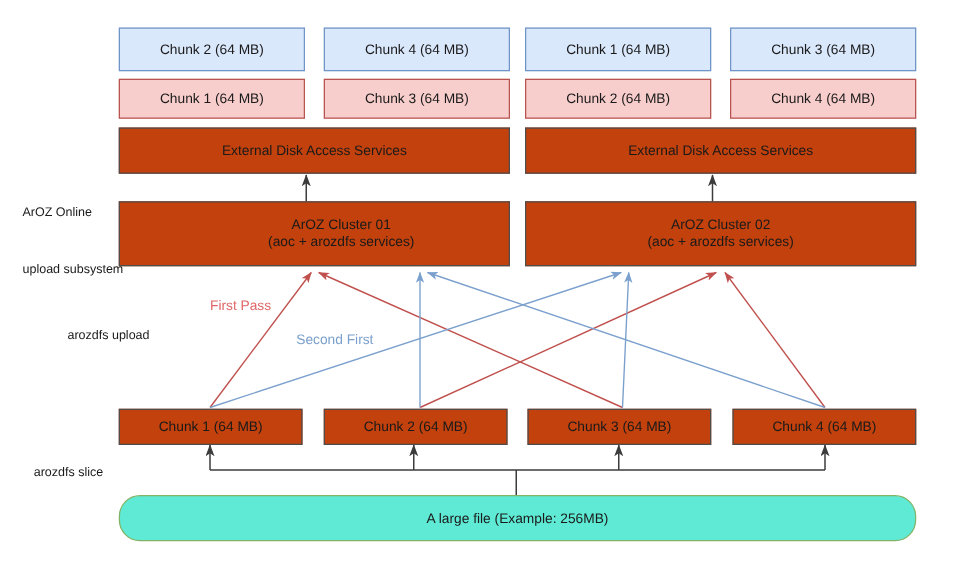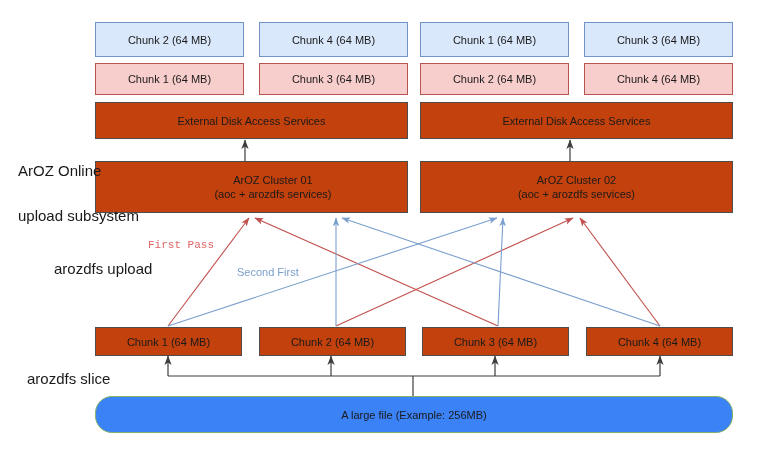--- a/index.html
+++ b/index.html
@@ -25,25 +25,25 @@
     font-size: 11px;
     line-height: 14px;
     color: #1a1a1a;
     border-width: 1px;
     border-style: solid;
     z-index: 3;
   }
   .box-blue  { background: #dae8fc; border-color: #7094c6; }
   .box-pink  { background: #f8cecc; border-color: #b85450; }
   .box-white { background: #c2410c; border-color: #4d4d4d; }
-  .box-green { background: #3b82f6; border-color: #82b366; border-radius: 17px; }
+  .box-green { background: #5eead4; border-color: #82b366; border-radius: 17px; }
 
   .side-label {
     position: absolute;
-    font-size: 15px;
+    font-size: 10px;
     line-height: 15px;
     color: #1a1a1a;
     white-space: pre;
     z-index: 4;
   }
   .pass-label {
     position: absolute;
     font-size: 11px;
     line-height: 14px;
     white-space: nowrap;
@@ -151,16 +151,16 @@
 
   <div class="box box-green" style="left:95px; top:396px; width:638px; height:37px;">A large file (Example: 256MB)</div>
 
   <div class="side-label" style="left:18px; top:133px;">
     <div>ArOZ Online</div>
     <div>upload subsystem</div>
   </div>
   <div class="side-label" style="left:22px; top:261px;margin-left:32px;">arozdfs upload</div>
   <div class="side-label" style="left:27px; top:371px;">arozdfs slice</div>
 
-  <div class="pass-label" style="left:148px; top:238px; color:#e06666;font-family:Liberation Mono, monospace;">First Pass</div>
+  <div class="pass-label" style="left:168px; top:238px; color:#e06666;">First Pass</div>
   <div class="pass-label" style="left:237px; top:265px; color:#7ba0cd;">Second First</div>
 
 </div>
 
 </body></html>

